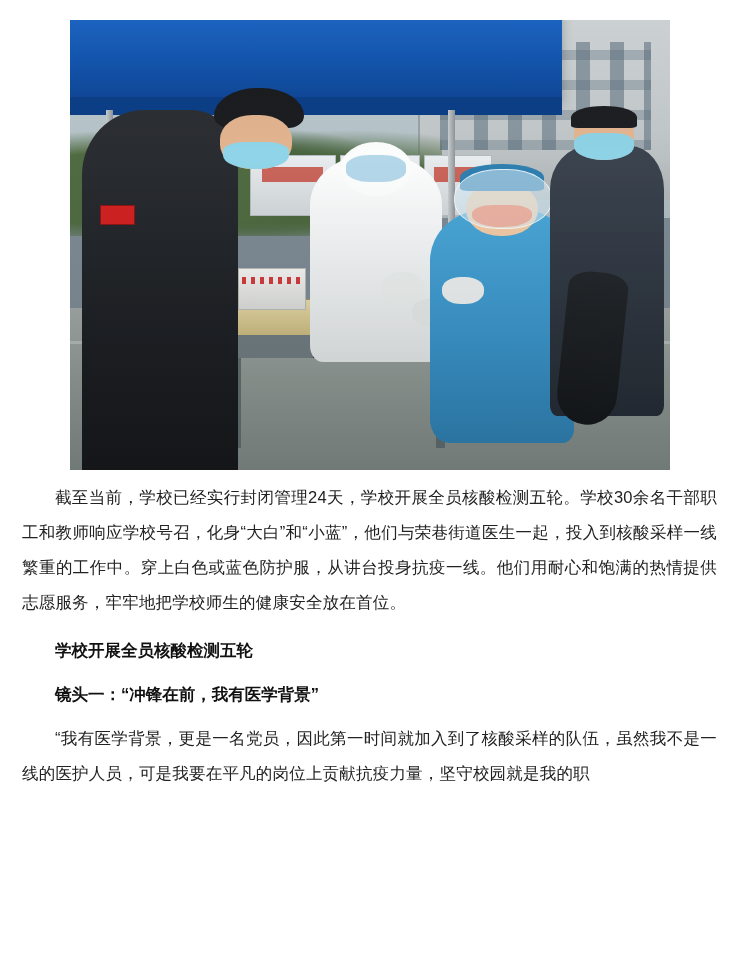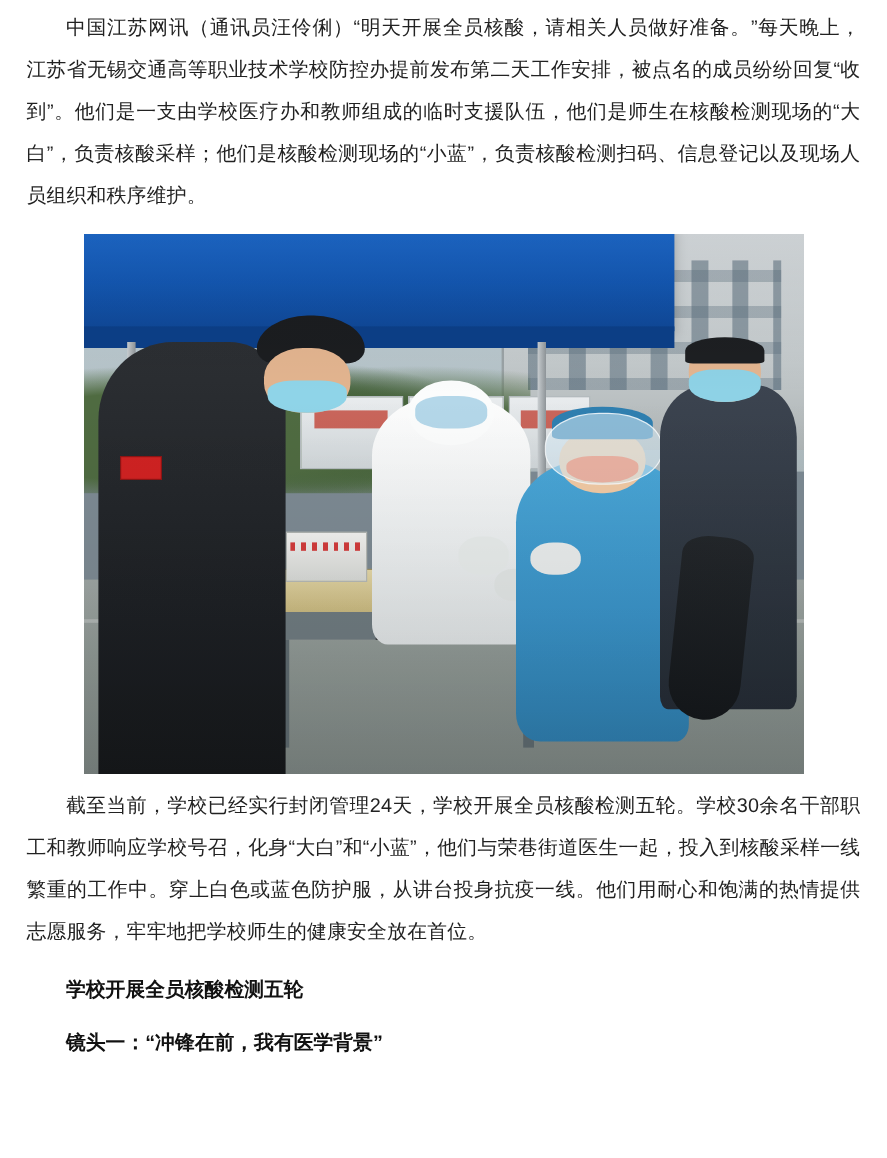--- a/index.html
+++ b/index.html
@@ -262,21 +262,20 @@
     position: absolute; inset: 0;
     background: linear-gradient(180deg, rgba(0,0,0,.06) 0%, rgba(0,0,0,0) 30%, rgba(0,0,0,.10) 100%);
     pointer-events: none;
   }
 </style>
 </head>
 <body>
 
 <div class="page">
 
-  <p class="para indent">中国江苏网讯（通讯员汪伶俐）“明天开展全员核酸，请相关人员做好准备。”每天晚上，江苏省无锡交通高等职业技术学校防控办提前发布第二天工作安排，被点名的成员纷纷回复“收到”。他们是一支由学校医疗办和教师组成的临时支援队伍，他们是师生在核酸检测现场的“大白”，负责核酸采样；他们是核酸检测现场的“小蓝”，负责核酸检测扫码、信息登记以及现场人员组织和秩序维护。</p>
 
   <div class="photo-wrap">
     <div class="photo">
       <div class="bg-sky"></div>
       <div class="bg-building"></div>
       <div class="bg-trees"></div>
       <div class="ground"></div>
       <div class="ground-line"></div>
 
       <div class="board b1"></div>
@@ -327,14 +326,15 @@
 
   <p class="para indent">截至当前，学校已经实行封闭管理24天，学校开展全员核酸检测五轮。学校30余名干部职工和教师响应学校号召，化身“大白”和“小蓝”，他们与荣巷街道医生一起，投入到核酸采样一线繁重的工作中。穿上白色或蓝色防护服，从讲台投身抗疫一线。他们用耐心和饱满的热情提供志愿服务，牢牢地把学校师生的健康安全放在首位。</p>
 
   <div class="spacer-sm"></div>
   <p class="bold-head">学校开展全员核酸检测五轮</p>
 
   <div class="spacer-sm"></div>
   <p class="bold-head">镜头一：“冲锋在前，我有医学背景”</p>
 
   <div class="spacer-sm"></div>
+  <p class="para indent">“我有医学背景，更是一名党员，因此第一时间就加入到了核酸采样的队伍，虽然我不是一线的医护人员，可是我要在平凡的岗位上贡献抗疫力量，坚守校园就是我的职</p>
 
 </div>
 
 </body></html>

